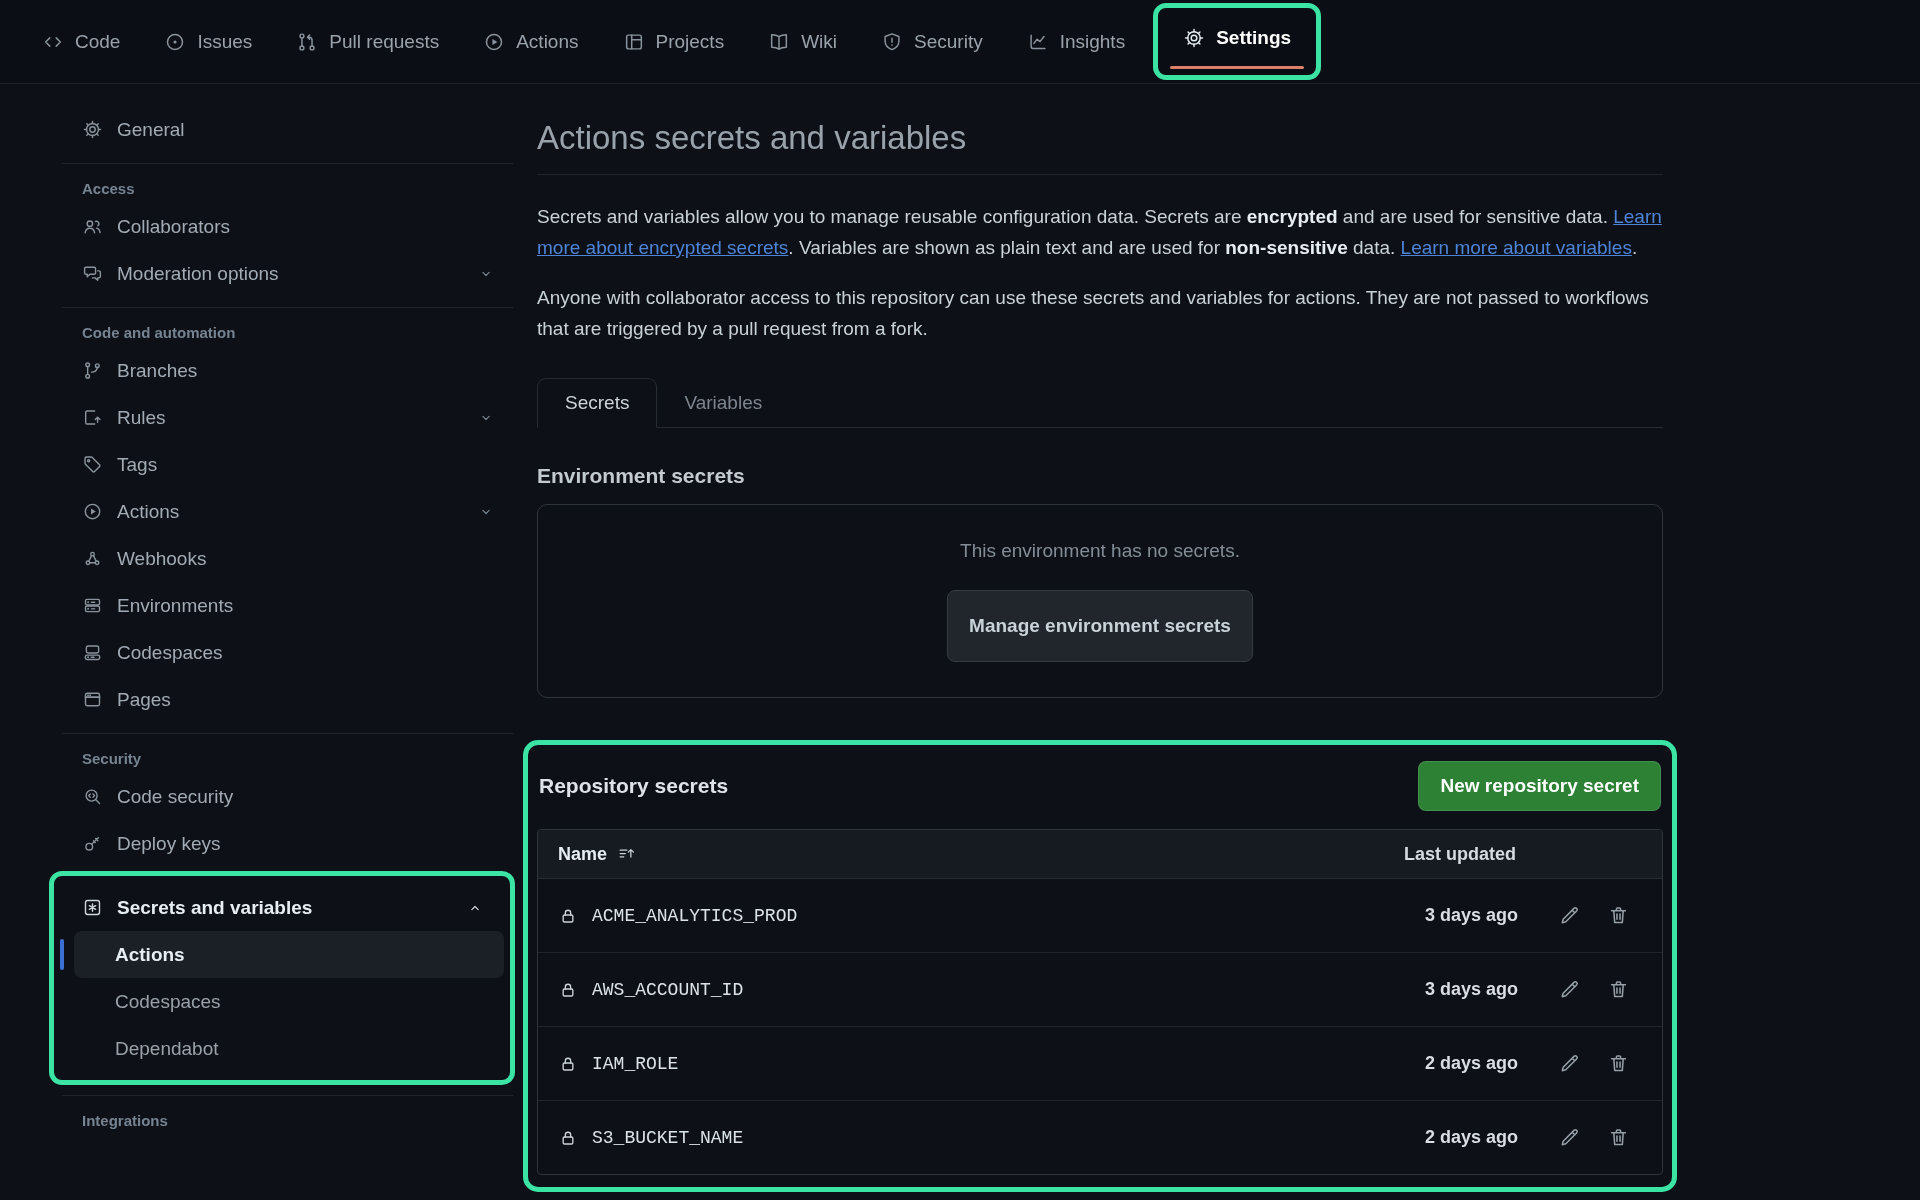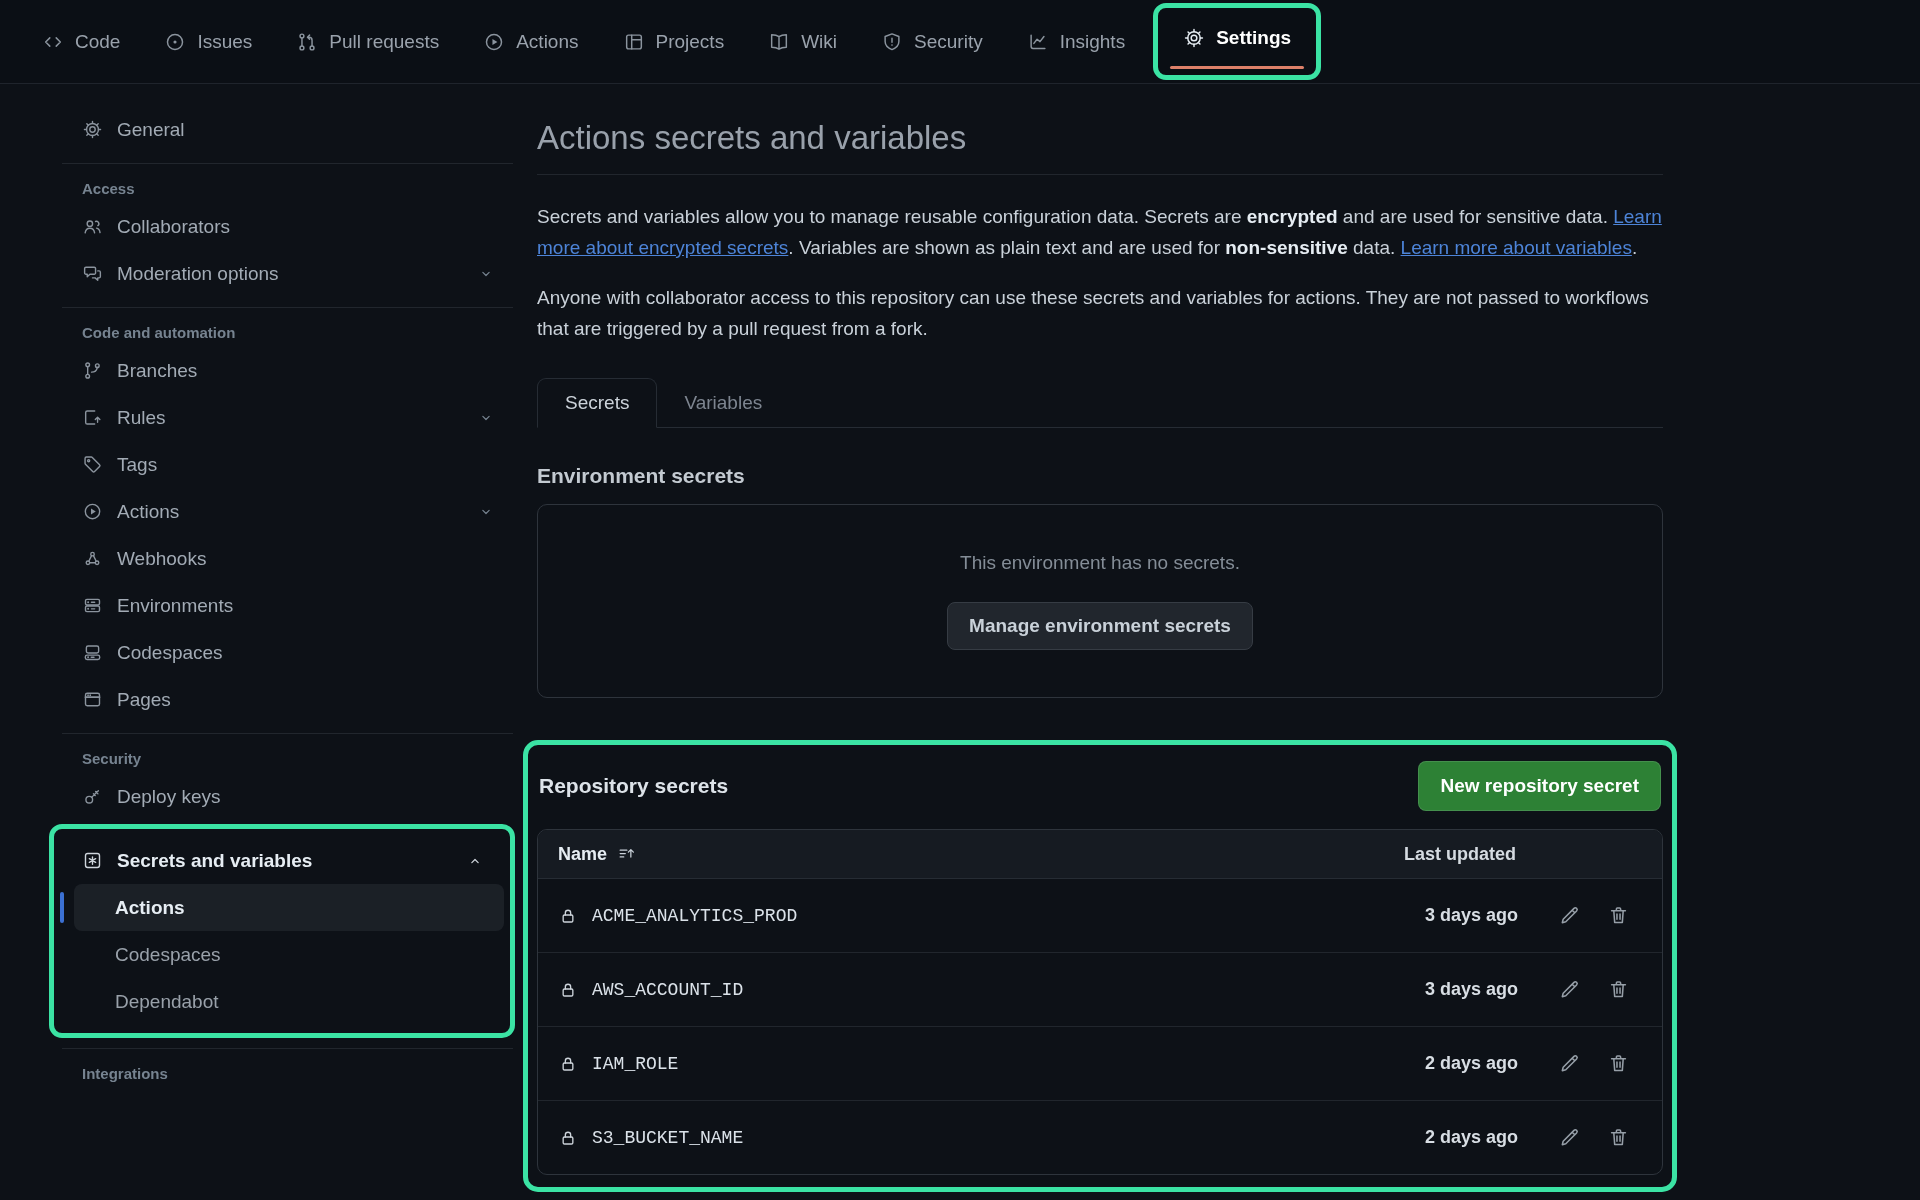--- a/index.html
+++ b/index.html
@@ -46,31 +46,31 @@
   .tabs{display:flex;align-items:flex-end;margin-top:34px;border-bottom:1px solid #262c34;}
   .tab{padding:13px 27px;font-size:19px;color:#7d8590;cursor:pointer;}
   .tab.active{color:#ccd3da;border:1px solid #262c34;border-bottom:1px solid #0d1117;
               margin-bottom:-1px;border-radius:9px 9px 0 0;text-align:right;}
 
   .env-heading{margin-top:36px;font-size:21px;font-weight:700;color:#c3cad1;}
   .env-box{margin-top:16px;height:192px;border:1px solid #2e343c;border-radius:10px;
            display:flex;flex-direction:column;align-items:center;justify-content:center;}
   .env-empty{font-size:19px;color:#848d97;}
   .btn-secondary{margin-top:28px;background:#21262d;border:1px solid #363c44;border-radius:8px;
-                 padding:12px 21px;font-size:19px;font-weight:700;color:#c9d1d9;cursor:pointer;
+                 padding:24px 21px;font-size:19px;font-weight:700;color:#c9d1d9;cursor:pointer;
                  font-family:"Liberation Sans",sans-serif;}
 
   .repo-anno{margin:42px -14px 0;border:5px solid var(--anno);border-radius:15px;padding:16px 9px 12px;}
   .repo-head{display:flex;align-items:center;justify-content:space-between;padding:0 2px;}
   .repo-title{font-size:21px;font-weight:700;color:#dde3e9;}
   .btn-primary{background:var(--btn-green);border:1px solid rgba(240,246,252,.12);border-radius:8px;
                padding:13px 21px;font-size:19px;font-weight:700;color:#ffffff;cursor:pointer;
                font-family:"Liberation Sans",sans-serif;}
 
-  .secrets-table{margin-top:18px;border:1px solid #2e343c;border-radius:10px;overflow:hidden;}
+  .secrets-table{margin-top:18px;border:1px solid #2e343c;border-radius:4px;overflow:hidden;}
   .t-header{display:flex;align-items:center;height:48px;background:#161b22;padding:0 20px;
             border-bottom:1px solid #262c34;font-size:18px;font-weight:700;color:#e6edf3;}
   .t-header .name-h{display:flex;align-items:center;gap:10px;cursor:pointer;}
   .t-header .sort-ic{width:19px;height:19px;color:#c9d1d9;}
   .t-header .upd-h{margin-left:auto;min-width:130px;text-align:right;color:#d5dbe1;margin-right:126px;}
   .t-row{display:flex;align-items:center;height:73px;padding:0 20px;}
   .t-row + .t-row{border-top:1px solid #21262d;}
   .t-row .lock{width:20px;height:20px;color:#cdd4db;margin-right:14px;flex:none;}
   .t-row .sname{font-family:"Liberation Mono","DejaVu Sans Mono",monospace;font-size:18px;color:#dbe2e9;}
   .t-row .updated{margin-left:auto;min-width:130px;text-align:right;font-size:18px;font-weight:700;color:#d8dee4;}
@@ -333,20 +333,26 @@
       <div class="sb-item">
         <svg class="ic ">
           <use href="#i-browser"></use>
         </svg>
         <span>Pages</span>
       </div>
       <div class="sb-divider"></div>
       <div class="sb-title">Security</div>
       <div class="sb-item">
         <svg class="ic ">
+          <use href="#i-code-scan"></use>
+        </svg>
+        <span>Code security</span>
+      </div>
+      <div class="sb-item">
+        <svg class="ic ">
           <use href="#i-key"></use>
         </svg>
         <span>Deploy keys</span>
       </div>
       <div class="anno-side">
         <div class="sb-item strong">
           <svg class="ic ">
             <use href="#i-key-asterisk"></use>
           </svg>
           <span>Secrets and variables</span>

